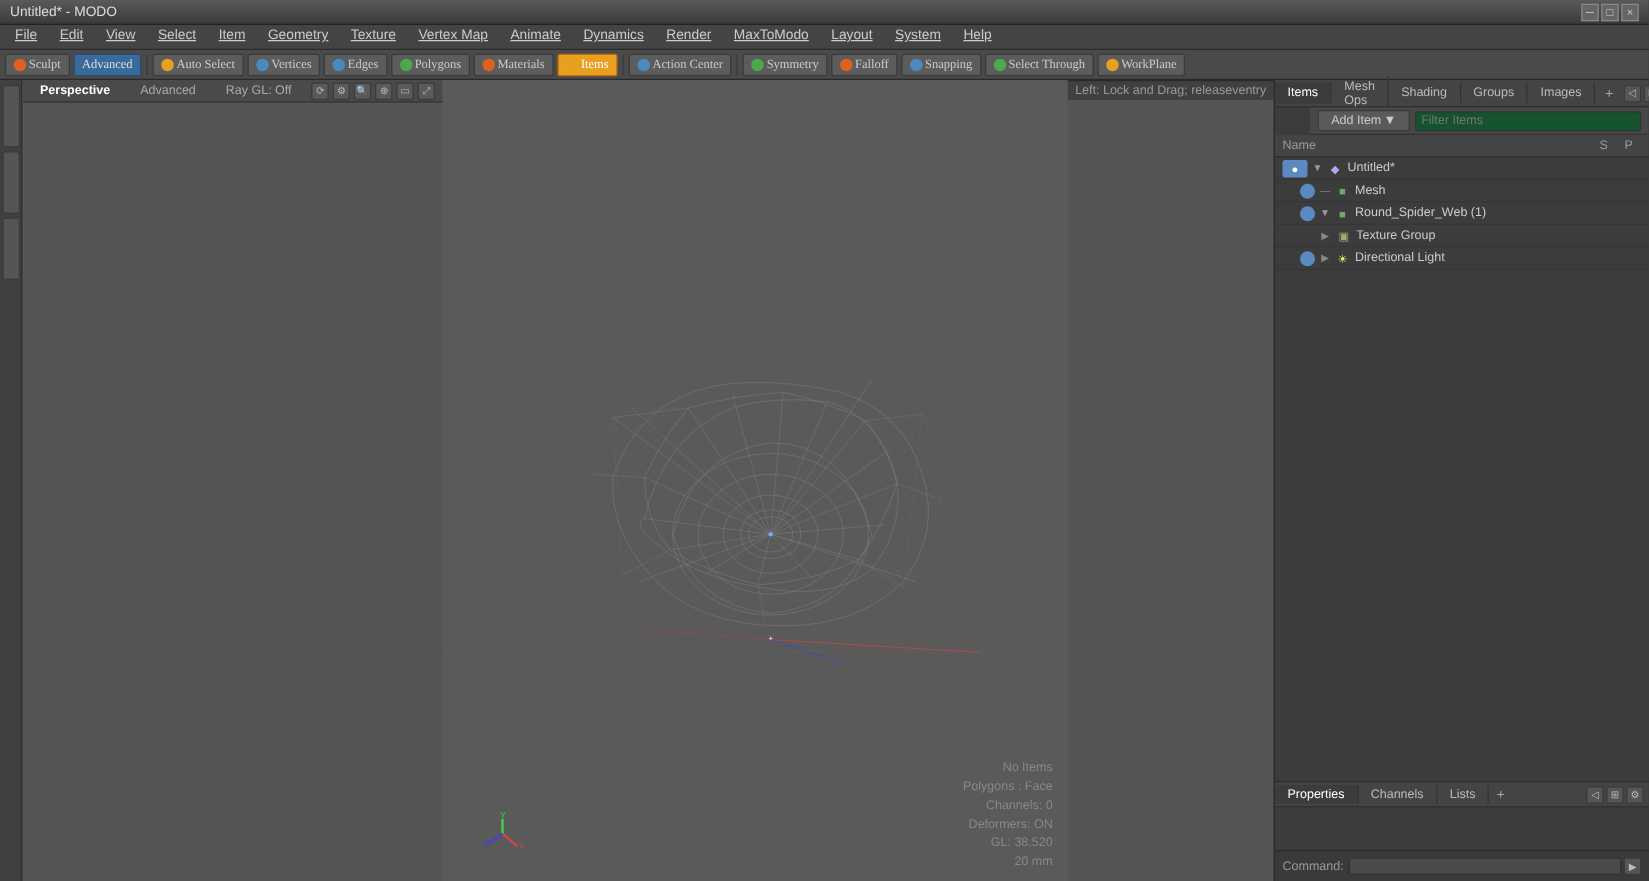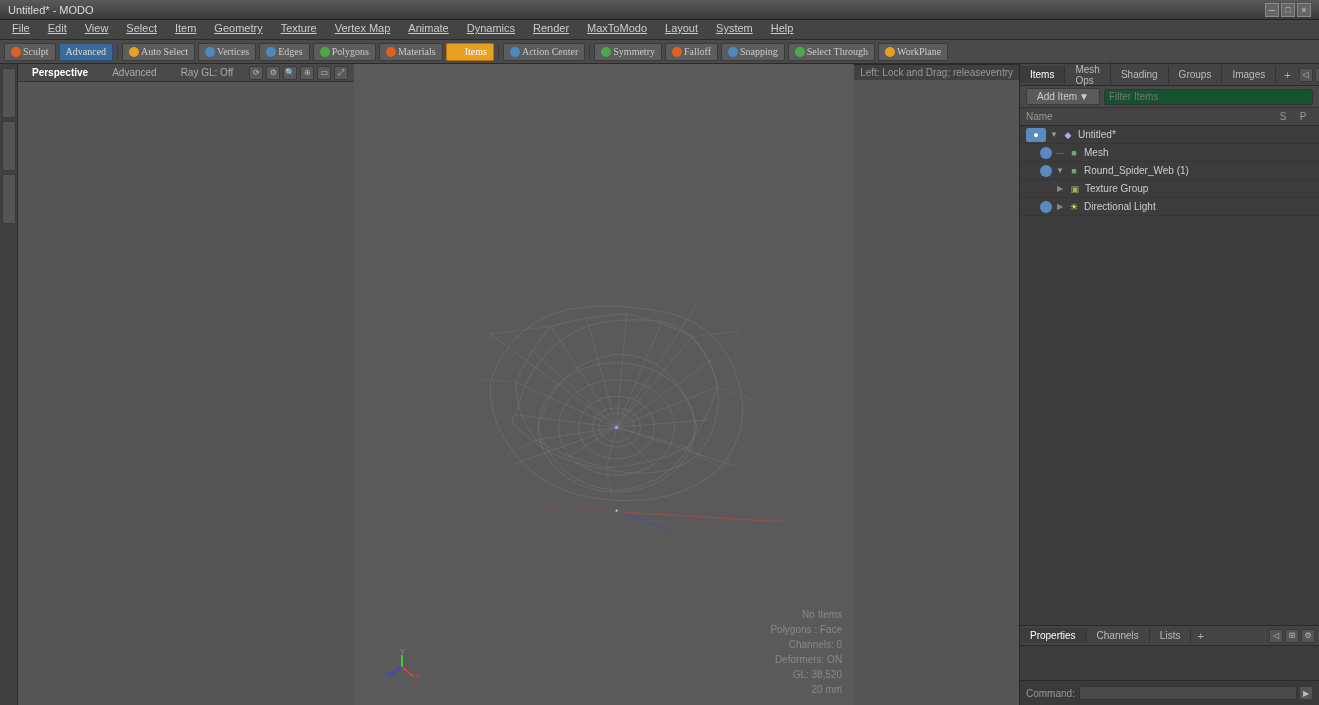--- a/index.html
+++ b/index.html
@@ -296,20 +296,21 @@
 
     
     #add-item-bar {
       height: 22px;
       background: #484848;
       display: flex;
       align-items: center;
       padding: 0 6px;
       gap: 4px;
       border-bottom: 1px solid #333;
+      margin-left: 28px;
     }
     .add-item-btn {
       padding: 2px 10px;
       background: #5a5a5a;
       border: 1px solid #3a3a3a;
       border-radius: 2px;
       font-size: 10px;
       color: #ccc;
       cursor: pointer;
       display: flex;

